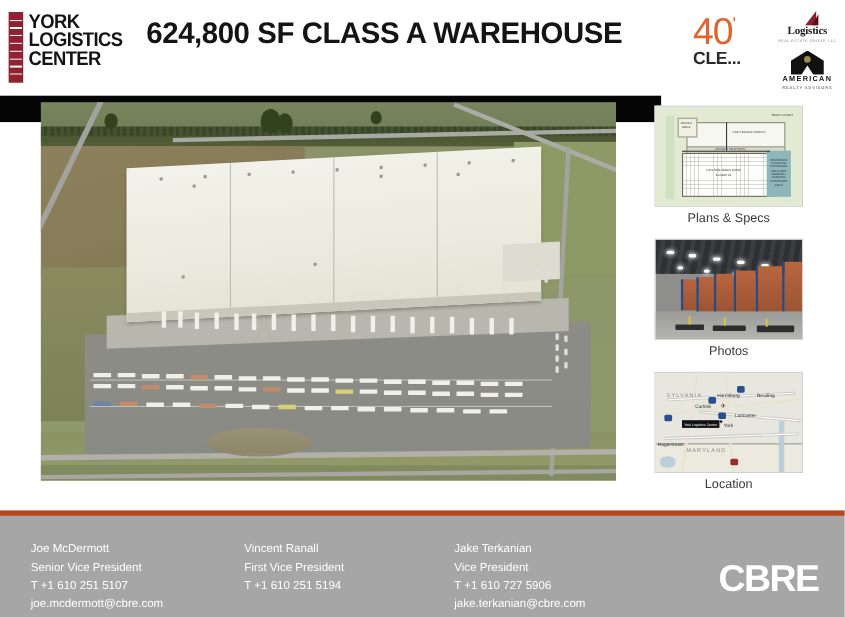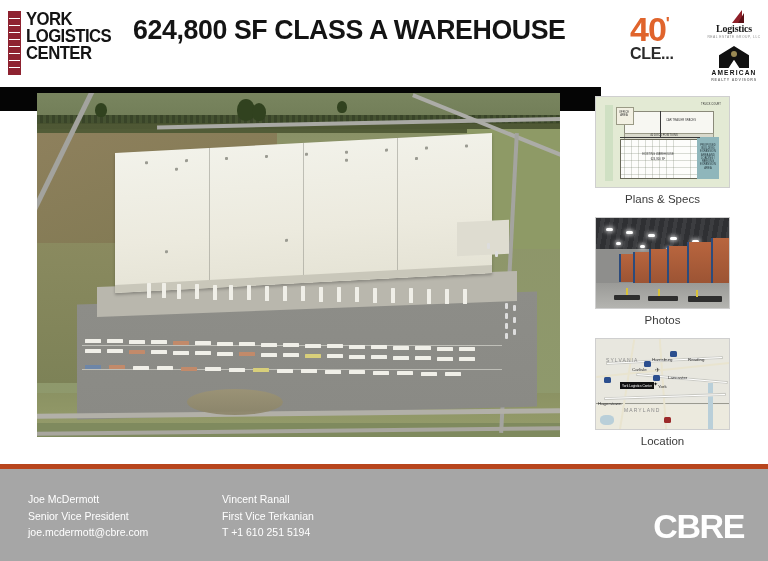--- a/index.html
+++ b/index.html
@@ -22,21 +22,21 @@
   .ylc-words{margin-left:5px;line-height:0.95;}
   .ylc-words div{font-weight:bold;font-size:18px;letter-spacing:-0.6px;color:#141414;
     font-family:"Liberation Sans",sans-serif;transform:scaleX(0.93);transform-origin:left center;}
 
   .titles{position:absolute;left:133px;top:16px;width:460px;}
   .headline{font-size:27px;font-weight:bold;color:#141414;letter-spacing:-0.4px;
     white-space:nowrap;line-height:1.05;transform:scaleX(0.99);transform-origin:left center;}
   .subhead{margin-top:6px;font-size:14px;color:#9a9a9a;letter-spacing:4.4px;white-space:nowrap;}
 
   .clear-badge{position:absolute;left:630px;top:14px;width:62px;text-align:left;}
-  .clear-num{font-size:34px;font-weight:bold;color:#e0642c;line-height:0.9;letter-spacing:-1px;}
+  .clear-num{font-size:34px;font-weight:normal;color:#e0642c;line-height:0.9;letter-spacing:-1px;}
   .clear-num sup{font-size:17px;vertical-align:super;}
   .clear-lbl{font-size:16px;font-weight:bold;color:#2a2a2a;line-height:1;margin-top:1px;letter-spacing:-0.3px;}
 
   .partner-logos{position:absolute;left:704px;top:10px;width:60px;height:72px;}
   .endurance{position:relative;height:32px;text-align:center;}
   .end-mark{width:20px;height:13px;margin:0 auto;position:relative;}
   .end-mark .s1{position:absolute;right:2px;top:0;width:0;height:0;
     border-left:10px solid transparent;border-bottom:13px solid #8e1f28;}
   .end-mark .s2{position:absolute;right:0;top:3px;width:0;height:0;
     border-left:6px solid transparent;border-bottom:10px solid #5a1016;}
@@ -436,26 +436,33 @@
     </div>
     <div class="thumb-cap">Location</div>
   </div>
 
   <div class="divider"></div>
   <div class="footer">
 
     <div class="contact c1">
       <div class="nm">Joe McDermott</div>
       <div>Senior Vice President</div>
+      <div>T +1 610 251 5107</div>
       <div>joe.mcdermott@cbre.com</div>
     </div>
 
     <div class="contact c2">
       <div class="nm">Vincent Ranall</div>
-      <div>First Vice Terkanian</div>
+      <div>First Vice President</div>
       <div>T +1 610 251 5194</div>
     </div>
 
+    <div class="contact c3">
+      <div class="nm">Jake Terkanian</div>
+      <div>Vice President</div>
+      <div>T +1 610 727 5906</div>
+      <div>jake.terkanian@cbre.com</div>
+    </div>
 
     <div class="cbre">CBRE</div>
   </div>
 
 </div>
 
 </body></html>

